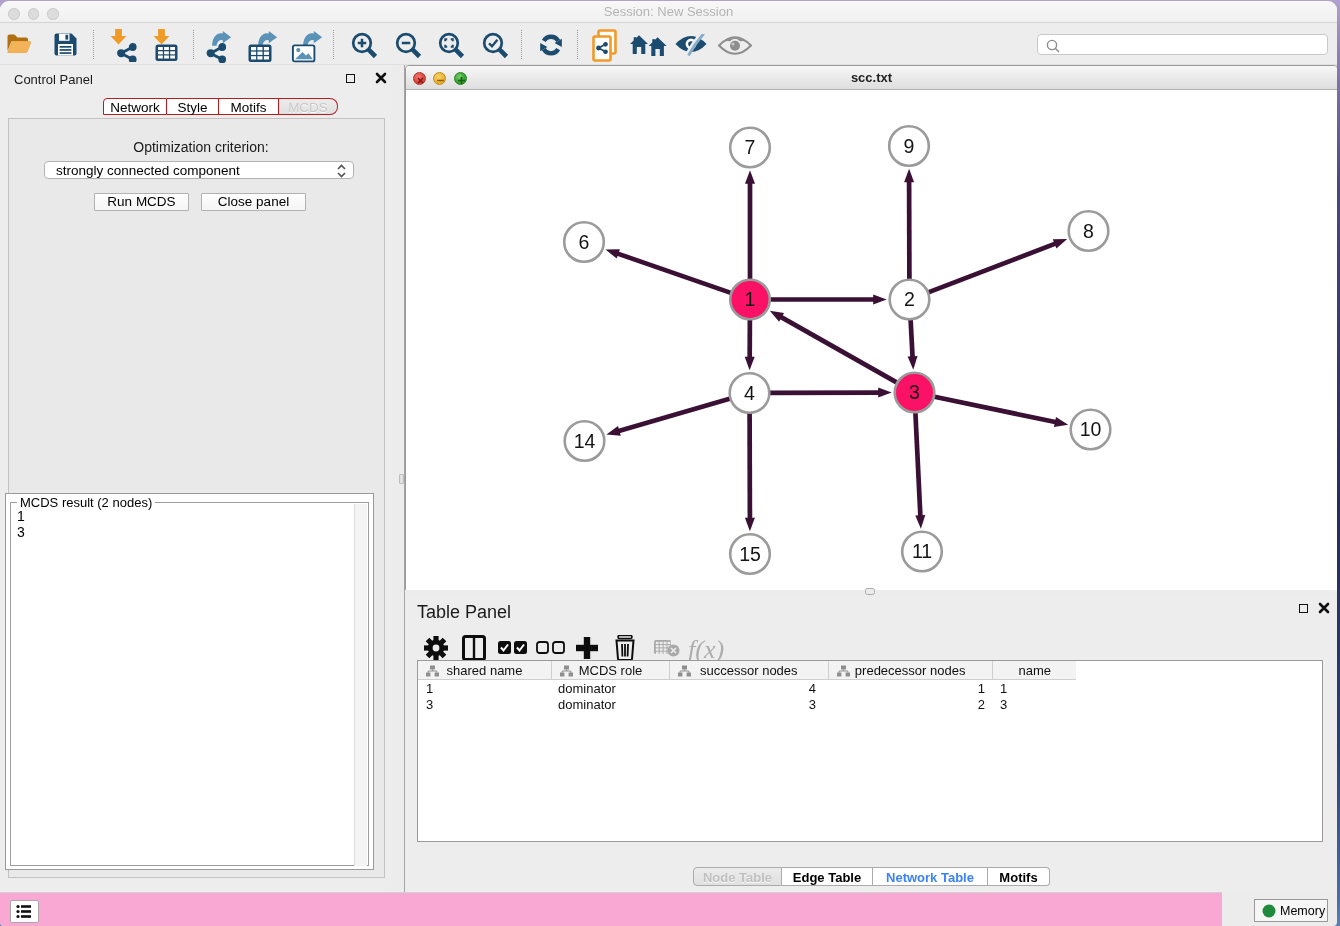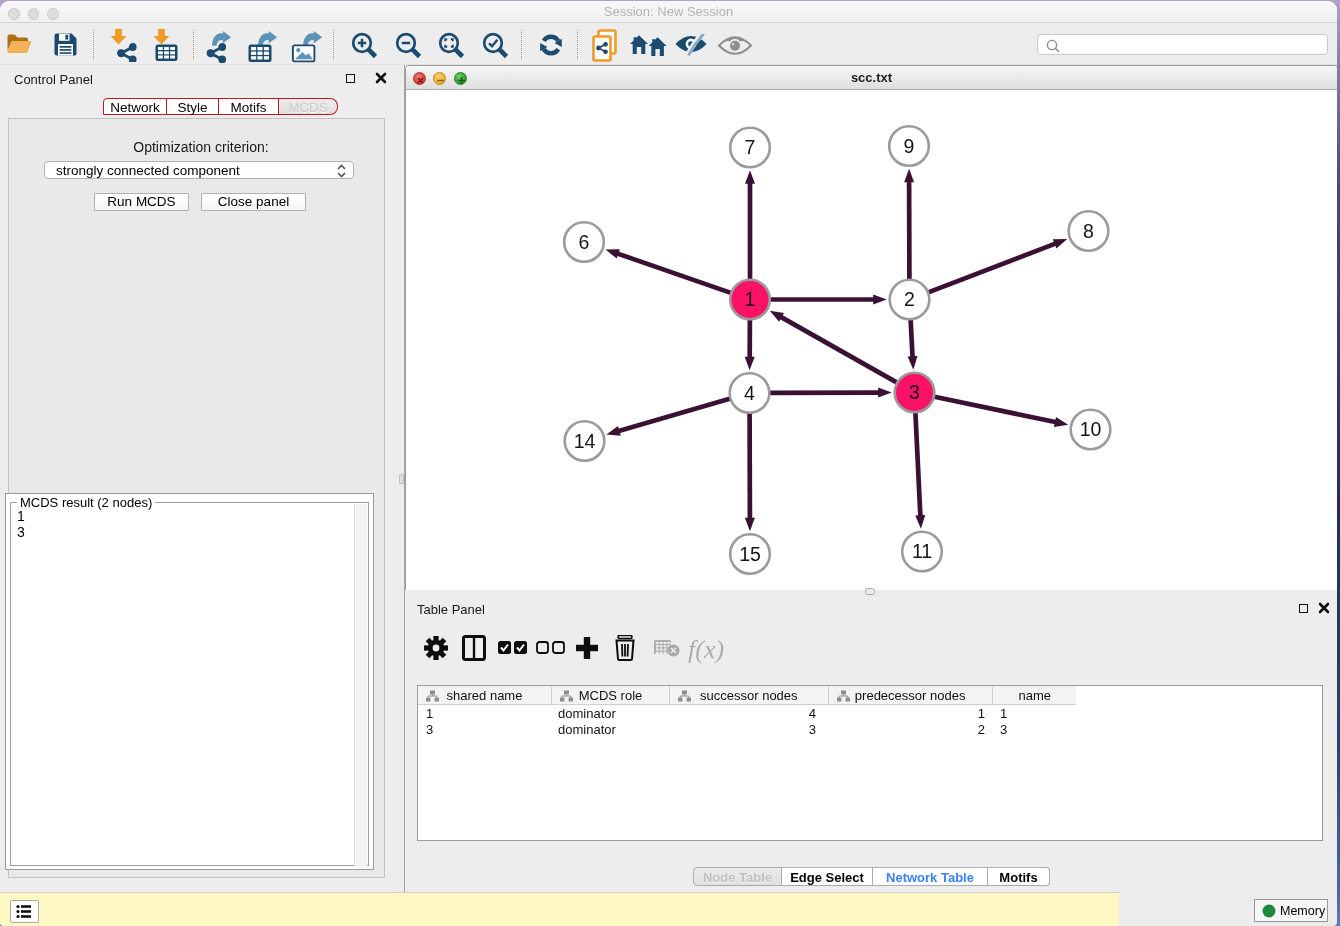--- a/index.html
+++ b/index.html
@@ -72,37 +72,37 @@
   border-radius:4px 4px 0 0; }
 .mtl { position:absolute; top:5.5px; width:13px; height:13px; border-radius:50%; }
 #nettitle-text { position:absolute; width:100%; text-align:center; font-size:13px;
   font-weight:bold; color:#222; line-height:24px; }
 #canvas { position:absolute; left:0; top:25px; width:931px; height:499px; background:#fff; }
 
 #hsplit-handle { position:absolute; left:865px; top:587px; width:10px; height:7px;
   background:#ebebeb; border:1px solid #aaa; border-radius:2.5px; z-index:5; }
 
 #tablepanel { position:absolute; left:405px; top:596px; width:932px; height:295px; background:#ededed; }
-#tp-head { position:absolute; left:12px; top:5px; font-size:13px; color:#1a1a1a; }
+#tp-head { position:absolute; left:12px; top:5px; font-size:18px; color:#1a1a1a; }
 #tp-float { position:absolute; left:894px; top:7px; width:9px; height:9px; border:1.5px solid #111; }
 #tp-close { position:absolute; left:913px; top:3px; }
 #tp-toolbar { position:absolute; left:0; top:22px; width:100%; height:57px; }
-#tp-table { position:absolute; left:12px; top:88px; width:906px; height:156px;
+#tp-table { position:absolute; left:12px; top:63px; width:906px; height:182px;
   background:#fff; border:1px solid #9a9a9a; }
 #thead { position:absolute; left:0; top:0; width:658px; height:19px; background:#f3f3f3;
   border-bottom:1px solid #cfcfcf; font-size:13px; color:#111; }
 .th { position:absolute; top:0; height:19px; line-height:19px; text-align:center;
   border-right:1px solid #cfcfcf; }
 .treeicon { position:absolute; top:4px; }
 .td { position:absolute; font-size:13px; color:#111; line-height:16px; }
 
 #bt-tabs { position:absolute; font-size:13px; font-weight:bold; }
 
-#statusbar { position:absolute; left:0; top:891px; width:1119px; height:35px;
-  background:#fef9c3; border-top:1px solid #d0d0d0; }
+#statusbar { position:absolute; left:0; top:891px; width:1222px; height:35px;
+  background:#f9a8d4; border-top:1px solid #d0d0d0; }
 #listbtn { position:absolute; left:10px; top:7px; width:29px; height:23px;
   background:#fdfdfd; border:1px solid #a8a8a8; border-radius:2px; }
 #membtn { position:absolute; left:1254px; top:6px; width:74px; height:23px;
   background:#f6f6f6; border:1px solid #999; font-size:12.5px; color:#000; }
 </style>
 </head>
 <body>
 <div id="win">
   <div id="titlebar">
     <div class="tl" style="left:8px;"></div>
@@ -500,21 +500,21 @@
 <div class="td" style="left:582px;top:20px;">1</div>
 <div class="td" style="left:8px;top:36px;">3</div>
 <div class="td" style="left:140px;top:36px;">dominator</div>
 <div class="td" style="left:252px;top:36px;width:146px;text-align:right;">3</div>
 <div class="td" style="left:410px;top:36px;width:157px;text-align:right;">2</div>
 <div class="td" style="left:582px;top:36px;">3</div>
         </div>
     </div>
     <div id="bt-tabs">
         <div style="left:288px;top:270px;width:89px;height:19px;position:absolute;line-height:19px;text-align:center;border:1px solid #ababab;background:linear-gradient(#ebebeb,#e0e0e0);color:#c0c0c0;text-shadow:0 1px 0 #fafafa;border-radius:4px 0 0 4px;">Node Table</div>
-<div style="left:377px;top:270px;width:91px;height:19px;position:absolute;line-height:19px;text-align:center;border:1px solid #ababab;background:#fff;color:#000;border-left:none;">Edge Select</div>
+<div style="left:377px;top:270px;width:91px;height:19px;position:absolute;line-height:19px;text-align:center;border:1px solid #ababab;background:#fff;color:#000;border-left:none;">Edge Table</div>
 <div style="left:468px;top:270px;width:115px;height:19px;position:absolute;line-height:19px;text-align:center;border:1px solid #ababab;background:#fff;color:#3b82f6;border-left:none;">Network Table</div>
 <div style="left:583px;top:270px;width:62px;height:19px;position:absolute;line-height:19px;text-align:center;border:1px solid #ababab;background:#fff;color:#000;border-left:none;border-radius:0 4px 4px 0;">Motifs</div>
       </div>
   </div>
 
   <div id="statusbar">
     <div id="listbtn">
       <svg width="27" height="21" viewBox="0 0 27 21">
         <circle cx="7" cy="5.5" r="1.6" fill="#111"></circle>
         <circle cx="7" cy="10.5" r="1.6" fill="#111"></circle>

